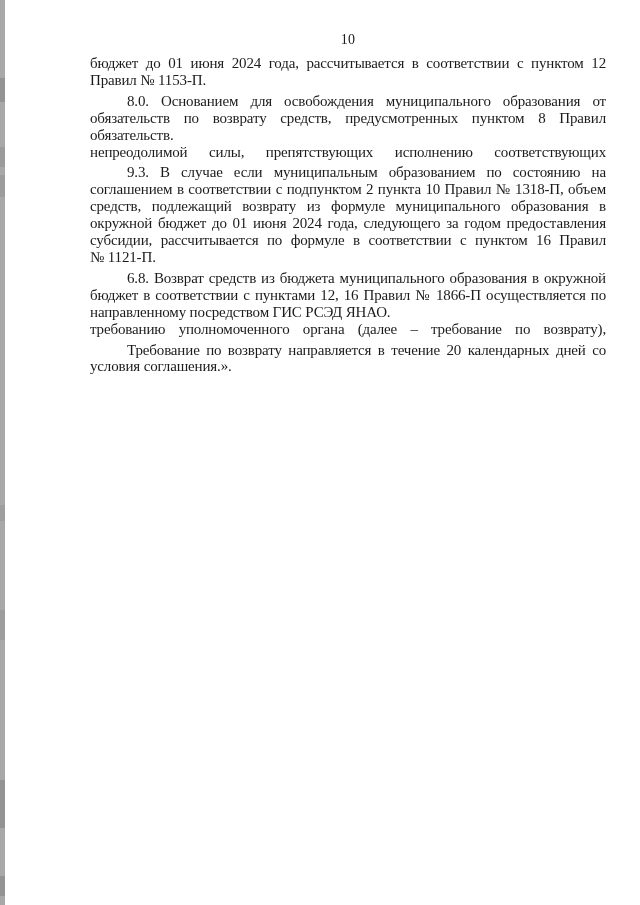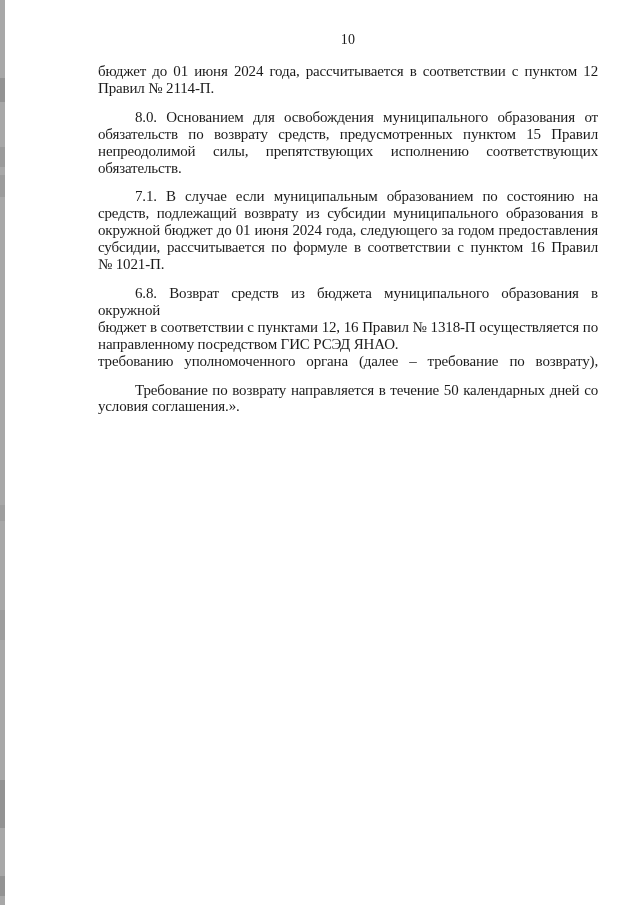--- a/index.html
+++ b/index.html
@@ -56,21 +56,21 @@
   }
   .body-text {
     position: absolute;
     left: 86px;
     top: 51px;
     width: 524px;
     font-size: 15px;
     line-height: 16.9px;
     letter-spacing: -0.15px;
   }
-  .paragraph { margin: 12px; }
+  .paragraph { margin: 4px; }
   .line {
     text-align: justify;
     text-align-last: justify;
   }
   .line.last { text-align-last: left; }
   .paragraph.indent .line.first { text-indent: 37px; }
 </style>
 </head>
 <body>
 
@@ -83,39 +83,40 @@
     <div class="smudge s5"></div>
     <div class="smudge s6"></div>
     <div class="smudge s7"></div>
   </div>
 
   <div class="page-number">10</div>
 
   <div class="body-text">
       <div class="paragraph">
         <div class="line first">бюджет до 01 июня 2024 года, рассчитывается в соответствии с пунктом 12</div>
-        <div class="line last">Правил № 2114-П.</div>
+        <div class="line last">Правил № 1153-П.</div>
       </div>
       <div class="paragraph indent">
         <div class="line first">8.0. Основанием для освобождения муниципального образования от</div>
-        <div class="line">обязательств по возврату средств, предусмотренных пунктом 15 Правил</div>
+        <div class="line">обязательств по возврату средств, предусмотренных пунктом 8 Правил</div>
+        <div class="line last">обязательств.</div>
         <div class="line">непреодолимой силы, препятствующих исполнению соответствующих</div>
-        <div class="line last">обязательств.</div>
       </div>
       <div class="paragraph indent">
-        <div class="line first">7.1. В случае если муниципальным образованием по состоянию на</div>
-        <div class="line">средств, подлежащий возврату из субсидии муниципального образования в</div>
+        <div class="line first">9.3. В случае если муниципальным образованием по состоянию на</div>
+        <div class="line">соглашением в соответствии с подпунктом 2 пункта 10 Правил № 1318-П, объем</div>
+        <div class="line">средств, подлежащий возврату из формуле муниципального образования в</div>
         <div class="line">окружной бюджет до 01 июня 2024 года, следующего за годом предоставления</div>
         <div class="line">субсидии, рассчитывается по формуле в соответствии с пунктом 16 Правил</div>
-        <div class="line last">№ 1021-П.</div>
+        <div class="line last">№ 1121-П.</div>
       </div>
       <div class="paragraph indent">
         <div class="line first">6.8. Возврат средств из бюджета муниципального образования в окружной</div>
-        <div class="line">бюджет в соответствии с пунктами 12, 16 Правил № 1318-П осуществляется по</div>
+        <div class="line">бюджет в соответствии с пунктами 12, 16 Правил № 1866-П осуществляется по</div>
         <div class="line last">направленному посредством ГИС РСЭД ЯНАО.</div>
         <div class="line">требованию уполномоченного органа (далее – требование по возврату),</div>
       </div>
       <div class="paragraph indent">
-        <div class="line first">Требование по возврату направляется в течение 50 календарных дней со</div>
+        <div class="line first">Требование по возврату направляется в течение 20 календарных дней со</div>
         <div class="line last">условия соглашения.».</div>
       </div>
     </div>
 </div>
 
 </body></html>

